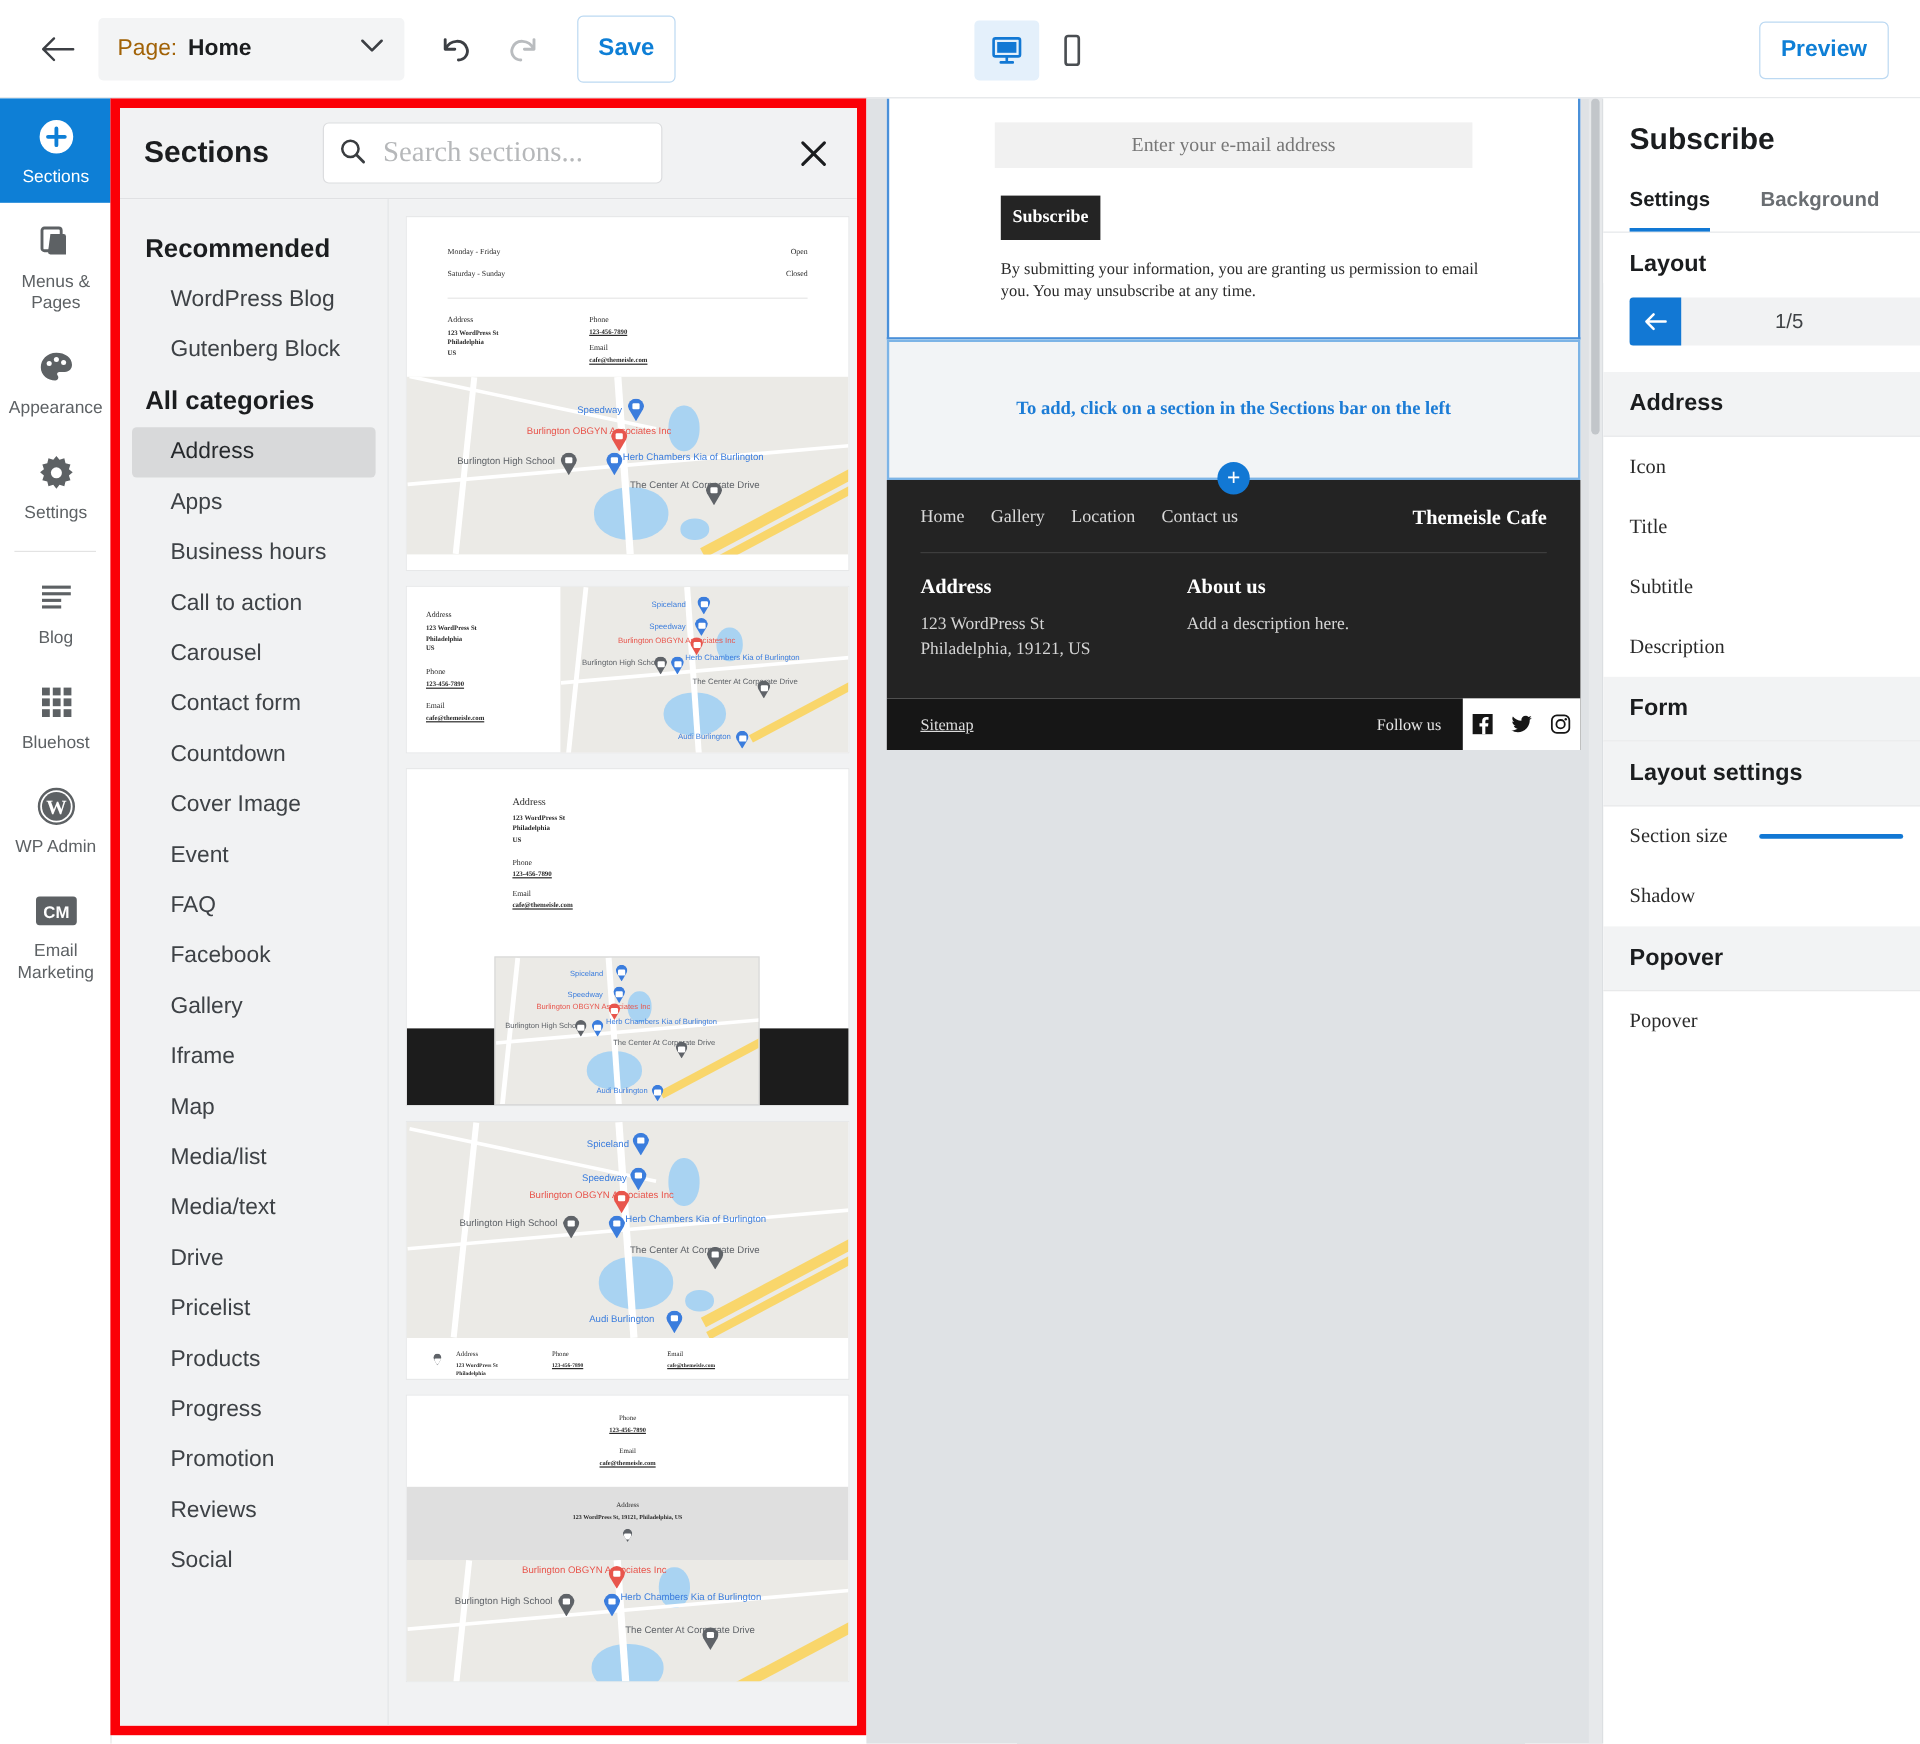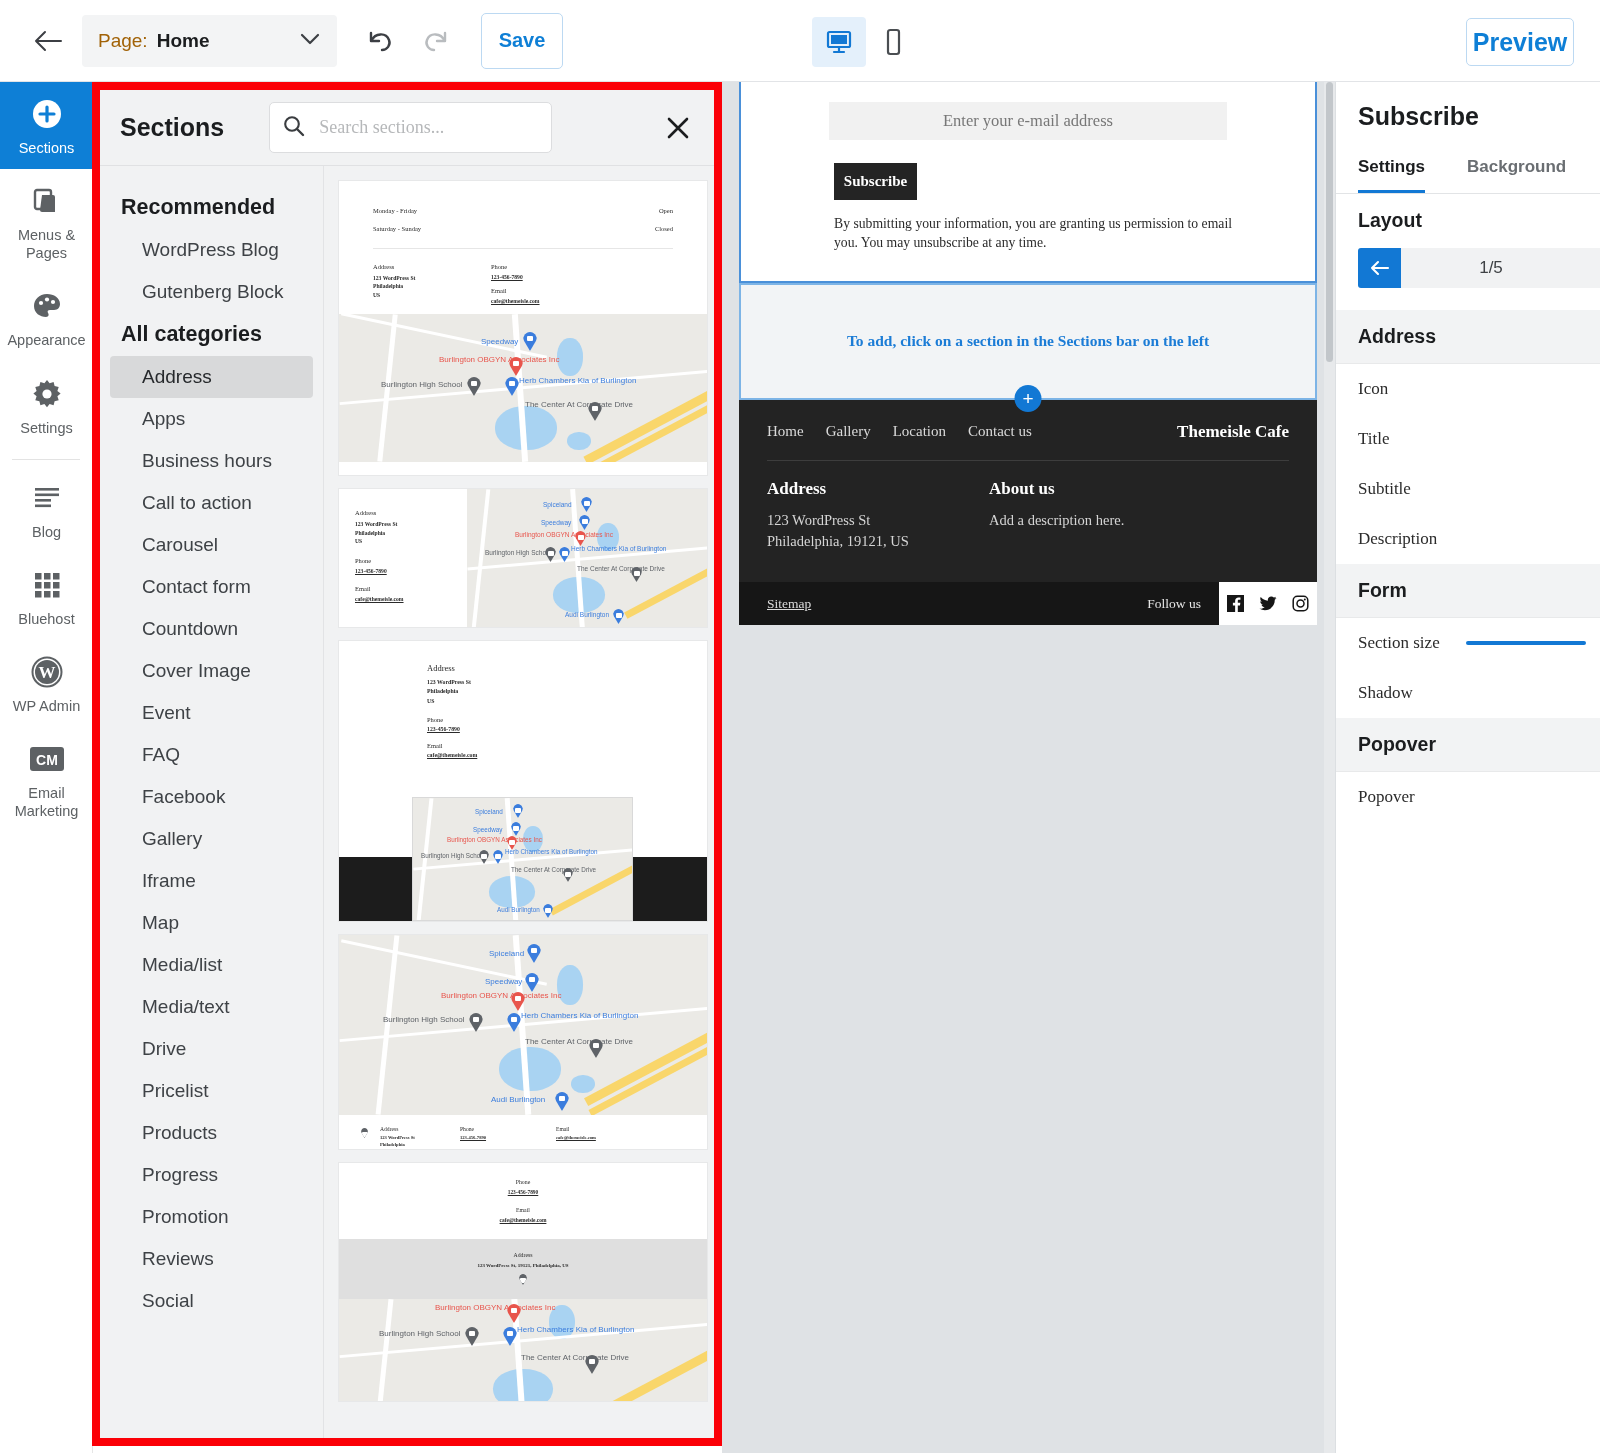--- a/index.html
+++ b/index.html
@@ -73,21 +73,21 @@
     cursor: pointer;
   }
 
   #preview-btn {
     position: absolute; right: 26px; top: 18px;
     width: 108px; height: 48px;
     border: 1px solid #bcd9f2;
     border-radius: 5px;
     background: #ffffff;
     color: #0e7fd6;
-    font-size: 25px;
+    font-size: 19px;
     font-weight: bold;
     display: flex; align-items: center; justify-content: center;
     cursor: pointer;
   }
 
   
   #rail {
     position: absolute; left: 0; top: 82px; width: 93px; height: 1371px;
     background: #ffffff;
     border-right: 1px solid #e6e6e6;
@@ -135,21 +135,21 @@
     width: 283px; height: 51px;
     background: #ffffff;
     border: 1px solid #dcdddf;
     border-radius: 5px;
     display: flex; align-items: center;
     padding: 0 12px;
   }
   #search-input {
     border: none; outline: none;
     margin-left: 12px;
-    font-size: 18px;
+    font-size: 24px;
     font-family: "Liberation Serif", serif;
     color: #5a5d61;
     width: 215px;
     background: transparent;
   }
   #search-input::placeholder { color: #b6b8ba; }
   #close-panel {
     margin-left: auto; width: 40px; height: 40px;
     display: flex; align-items: center; justify-content: center;
     cursor: pointer;
@@ -914,20 +914,21 @@
   </div>
   <div class="rp-row">
     <span>Subtitle</span>
   </div>
   <div class="rp-row">
     <span>Description</span>
   </div>
 
   <div class="rp-sec-head">Form</div>
 
+  <div class="rp-sec-head">Layout settings</div>
   <div class="rp-row">
     <span>Section size</span>
     <span class="rp-slider"></span>
   </div>
   <div class="rp-row">
     <span>Shadow</span>
   </div>
 
   <div class="rp-sec-head">Popover</div>
   <div class="rp-row">

